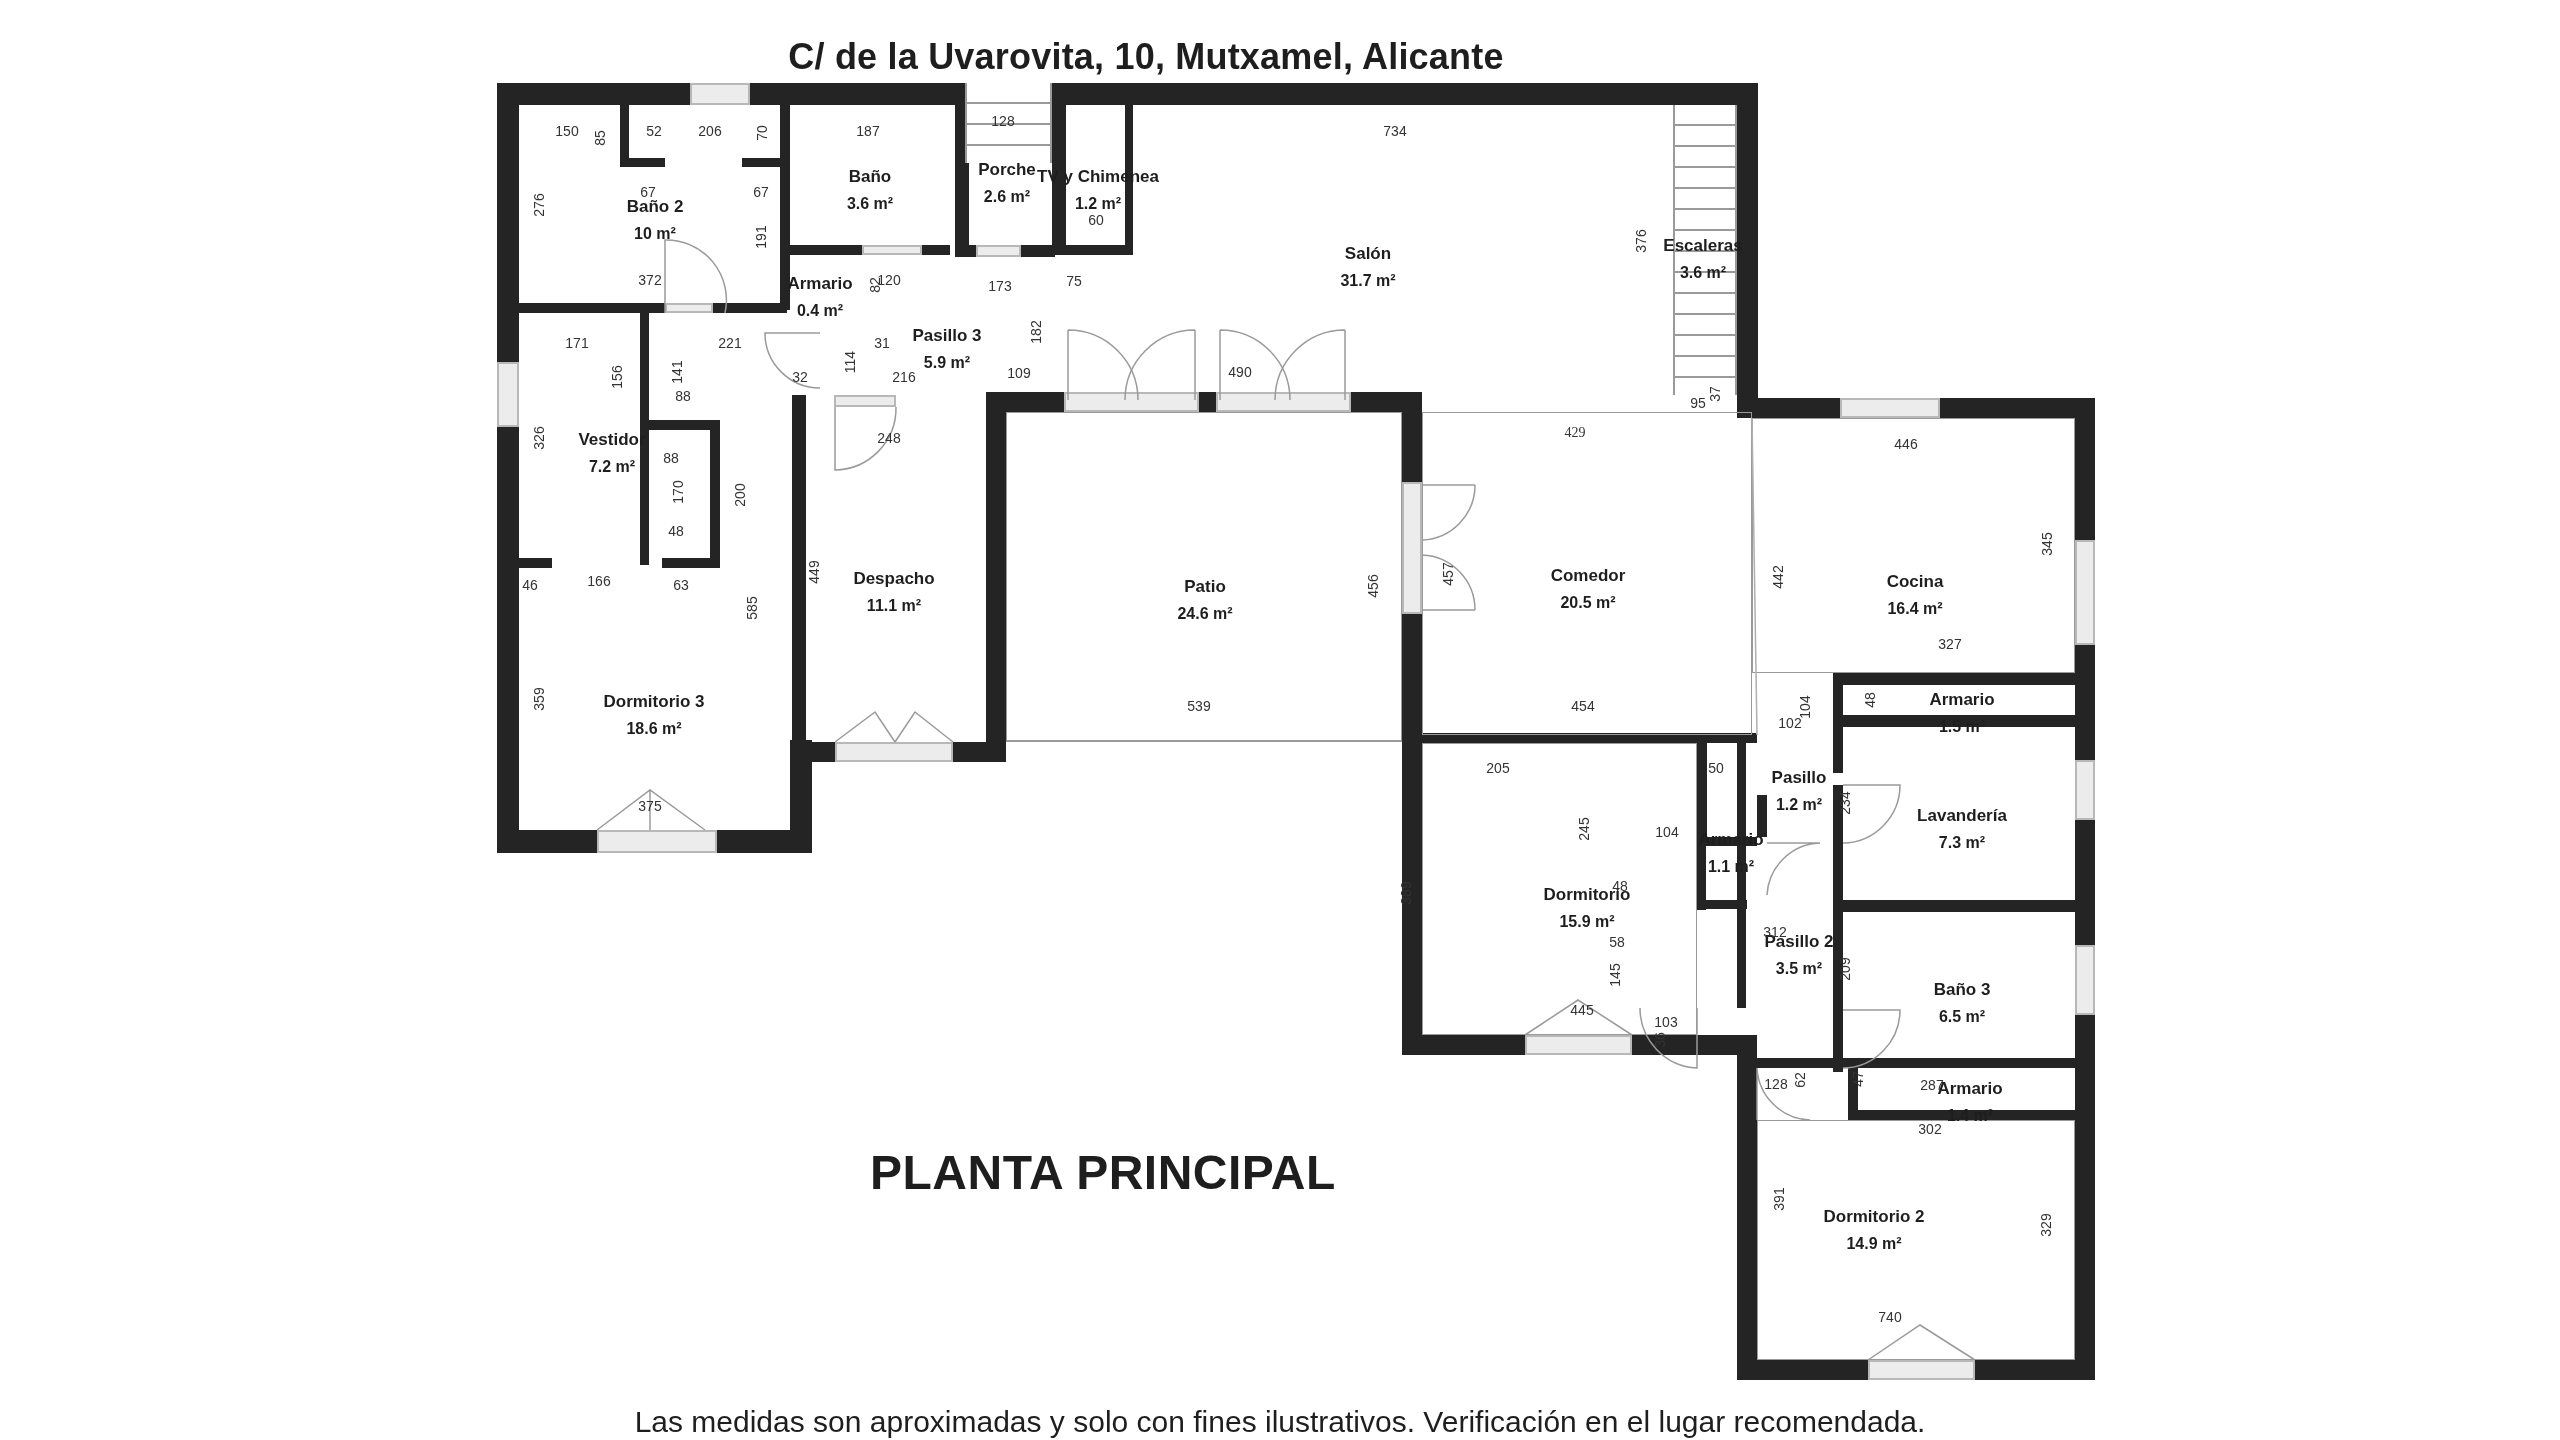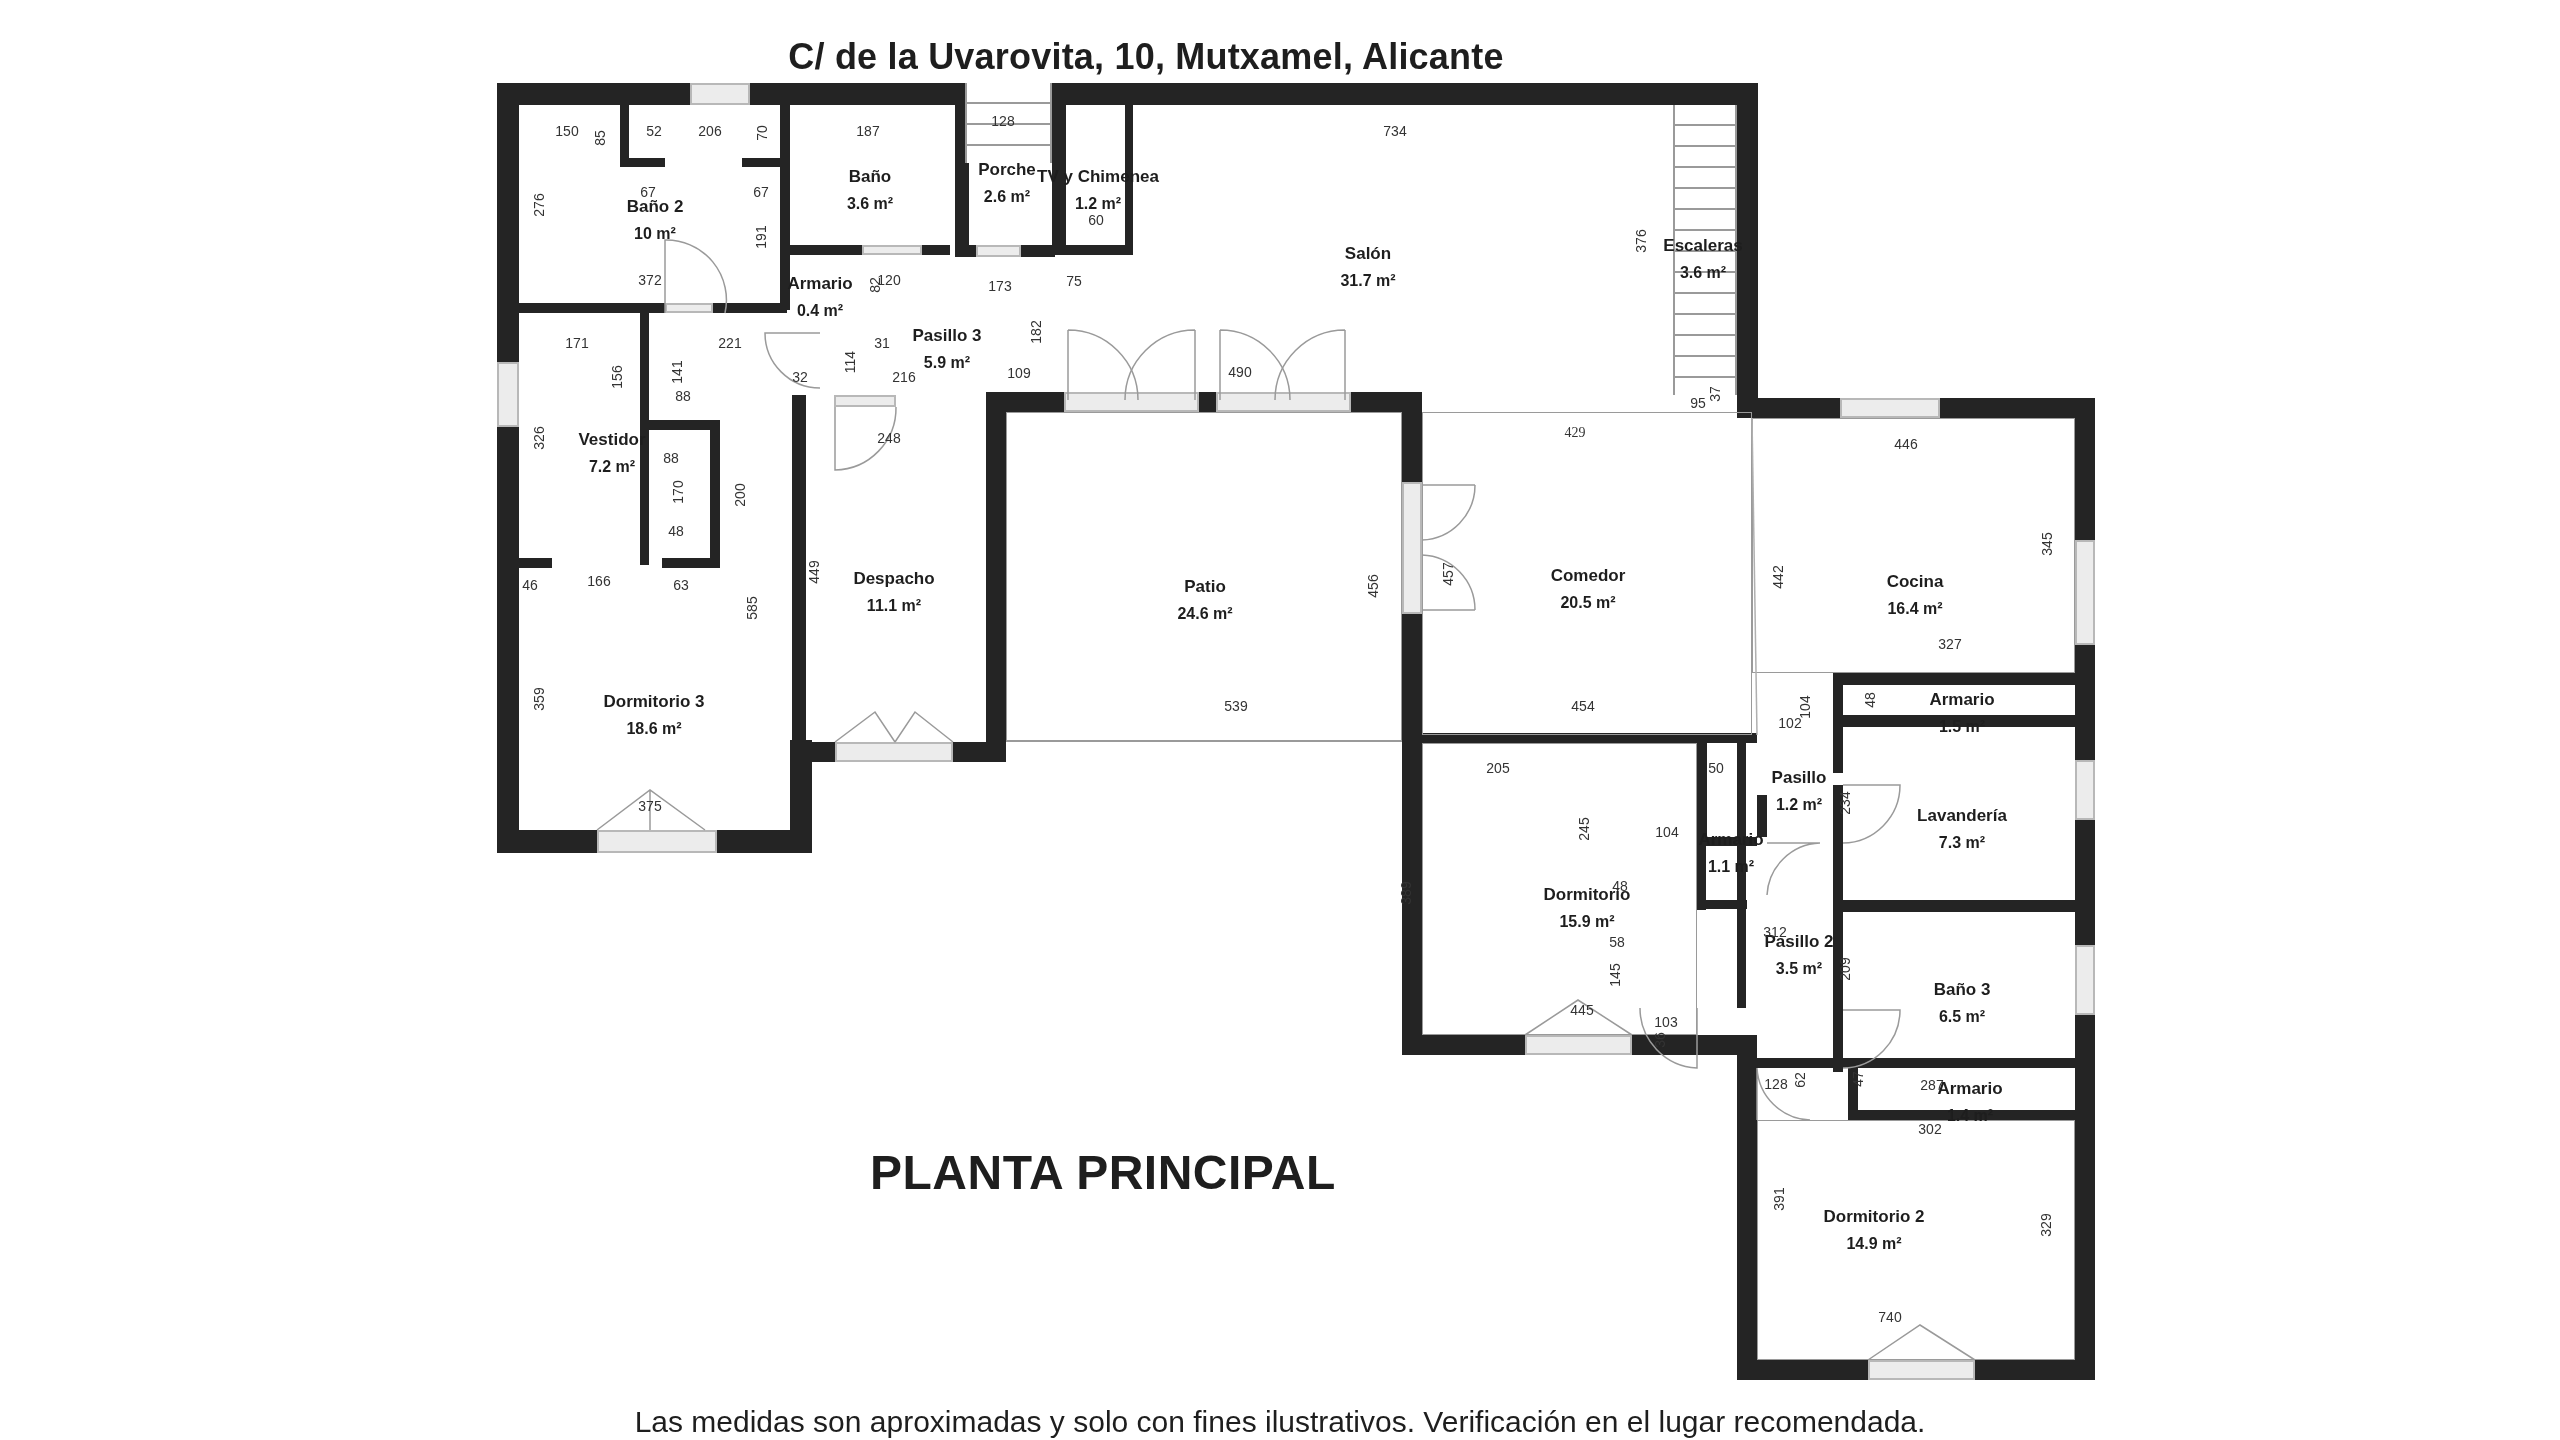--- a/index.html
+++ b/index.html
@@ -287,21 +287,21 @@
       <div class="dim v" style="left: 752px; top: 608px;">585</div>
       <div class="dim v" style="left: 1373px; top: 586px;">456</div>
       <div class="dim v" style="left: 1448px; top: 574px;">457</div>
       <div class="dim v" style="left: 1778px; top: 577px;">442</div>
       <div class="dim v" style="left: 2047px; top: 544px;">345</div>
       <div class="dim" style="left: 1950px; top: 644px;">327</div>
       <div class="dim v" style="left: 1870px; top: 700px;">48</div>
       <div class="dim v" style="left: 1805px; top: 707px;">104</div>
       <div class="dim" style="left: 1790px; top: 723px;">102</div>
       <div class="dim v" style="left: 539px; top: 699px;">359</div>
-      <div class="dim" style="left: 1199px; top: 706px; margin-left: 37px;">539</div>
+      <div class="dim" style="left: 1199px; top: 706px;">539</div>
       <div class="dim" style="left: 1583px; top: 706px;">454</div>
       <div class="dim" style="left: 650px; top: 796px; margin-top: 10px;">375</div>
       <div class="dim" style="left: 1498px; top: 768px;">205</div>
       <div class="dim" style="left: 1716px; top: 768px;">50</div>
       <div class="dim v" style="left: 1845px; top: 803px;">234</div>
       <div class="dim v" style="left: 1584px; top: 829px;">245</div>
       <div class="dim" style="left: 1667px; top: 832px;">104</div>
       <div class="dim v" style="left: 1406px; top: 893px;">389</div>
       <div class="dim" style="left: 1620px; top: 886px;">48</div>
       <div class="dim" style="left: 1775px; top: 932px;">312</div>

